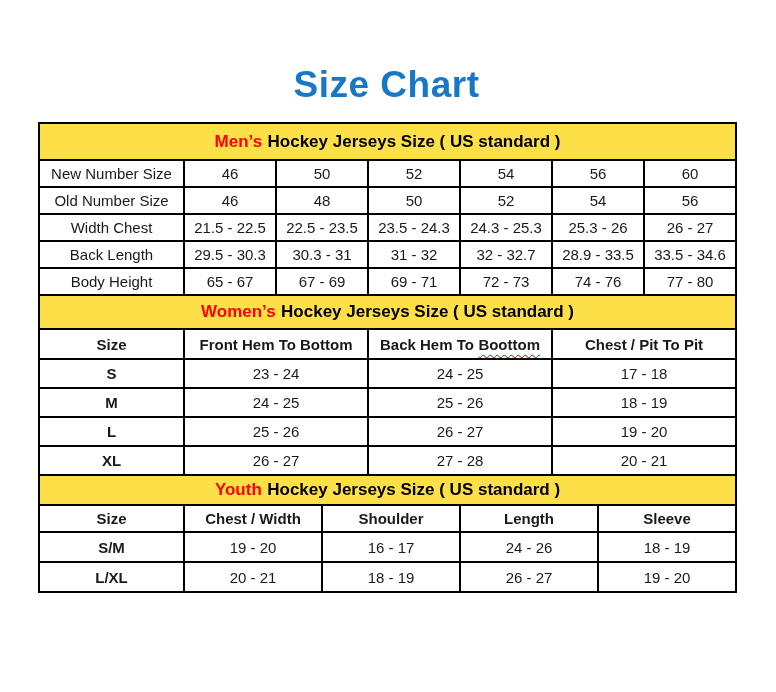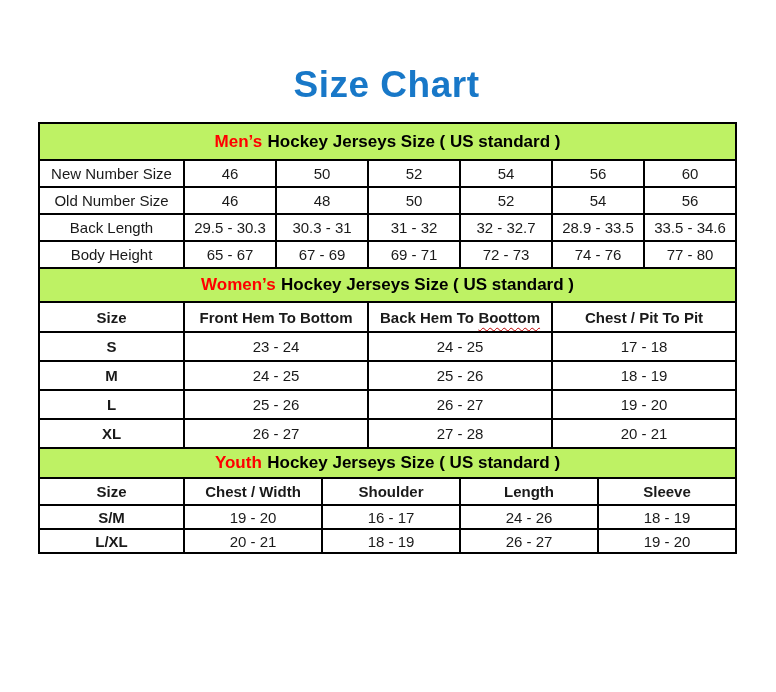--- a/index.html
+++ b/index.html
@@ -15,36 +15,36 @@
   .chart{position:absolute;left:38px;top:122px;width:697px;}
   table{
     border-collapse:collapse;table-layout:fixed;width:697px;
   }
   .t2,.t3{margin-top:-2px;}
   td{
     border:2px solid #000;text-align:center;vertical-align:middle;
     font-size:15px;padding:0 2px;overflow:hidden;white-space:nowrap;
   }
   tr.band td{
-    background:#bef264;font-size:17px;font-weight:bold;
+    background:#fde047;font-size:17px;font-weight:bold;
   }
   tr.band .accent{color:#FF0000;}
   tr.band .rest{margin-left:0.32em;color:#000;}
   tr.colhead td{font-weight:bold;}
   td.rlabel{font-weight:normal;}
   td.rlabel-bold{font-weight:bold;}
   .t1 tr.band{height:37px;}
   .t1 tr.colhead{height:27px;}
   .t1 tr.datarow{height:27px;padding-left:6px;}
   .t2 tr.band{height:34px;}
   .t2 tr.colhead{height:30px;}
   .t2 tr.datarow{height:29px;}
   .t3 tr.band{height:30px;}
   .t3 tr.colhead{height:27px;}
-  .t3 tr.datarow{height:24px;}
+  .t3 tr.datarow{height:30px;}
   .misspell{
     text-decoration-line:underline;
     text-decoration-style:wavy;
     text-decoration-color:#C00000;
     text-decoration-thickness:1px;
     text-underline-offset:4px;
     margin-left:0.3em;
   }
 </style>
 </head>
@@ -80,20 +80,29 @@
       <td>60</td>
     </tr>
     <tr class="datarow">
       <td class="rlabel">Old Number Size</td>
       <td>46</td>
       <td>48</td>
       <td>50</td>
       <td>52</td>
       <td>54</td>
       <td>56</td>
+    </tr>
+    <tr class="datarow">
+      <td class="rlabel">Width Chest</td>
+      <td>21.5 - 22.5</td>
+      <td>22.5 - 23.5</td>
+      <td>23.5 - 24.3</td>
+      <td>24.3 - 25.3</td>
+      <td>25.3 - 26</td>
+      <td>26 - 27</td>
     </tr>
     <tr class="datarow">
       <td class="rlabel">Back Length</td>
       <td>29.5 - 30.3</td>
       <td>30.3 - 31</td>
       <td>31 - 32</td>
       <td>32 - 32.7</td>
       <td>28.9 - 33.5</td>
       <td>33.5 - 34.6</td>
     </tr>

